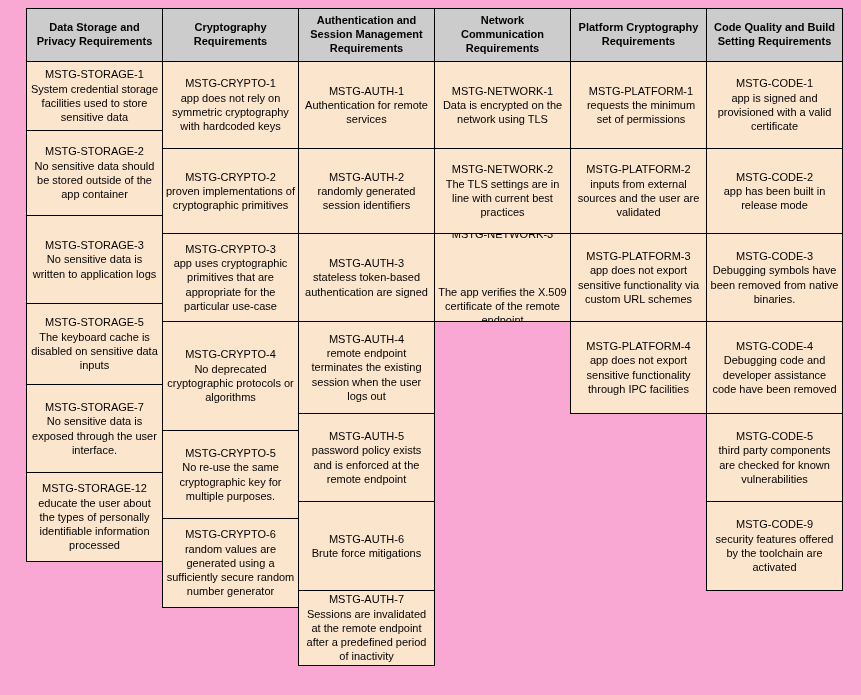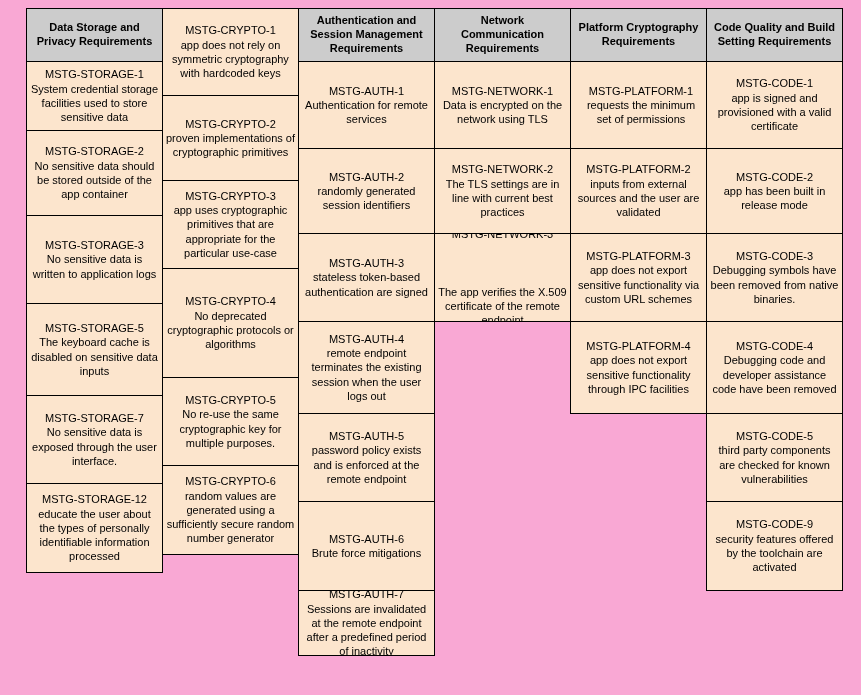--- a/index.html
+++ b/index.html
@@ -74,34 +74,35 @@
           <div class="desc">System credential storage facilities used to store sensitive data</div>
         </div>
         <div class="cell body" style="height: 86px;">
           <div class="code">MSTG-STORAGE-2</div>
           <div class="desc">No sensitive data should be stored outside of the app container</div>
         </div>
         <div class="cell body" style="height: 89px;">
           <div class="code">MSTG-STORAGE-3</div>
           <div class="desc">No sensitive data is written to application logs</div>
         </div>
-        <div class="cell body" style="height: 93px;">
+        <div class="cell body" style="height: 82px;">
           <div class="code">MSTG-STORAGE-5</div>
           <div class="desc">The keyboard cache is disabled on sensitive data inputs</div>
         </div>
         <div class="cell body" style="height: 89px;">
           <div class="code">MSTG-STORAGE-7</div>
           <div class="desc">No sensitive data is exposed through the user interface.</div>
         </div>
         <div class="cell body" style="height: 90px;">
           <div class="code">MSTG-STORAGE-12</div>
           <div class="desc">educate the user about the types of personally identifiable information processed</div>
         </div>
       </div>
     <div class="col">
+        <div class="cell header">Cryptography Requirements</div>
         <div class="cell body" style="height: 88px;">
           <div class="code">MSTG-CRYPTO-1</div>
           <div class="desc">app does not rely on symmetric cryptography with hardcoded keys</div>
         </div>
         <div class="cell body" style="height: 86px;">
           <div class="code">MSTG-CRYPTO-2</div>
           <div class="desc">proven implementations of cryptographic primitives</div>
         </div>
         <div class="cell body" style="height: 89px;">
           <div class="code">MSTG-CRYPTO-3</div>
@@ -139,21 +140,21 @@
           <div class="desc">remote endpoint terminates the existing session when the user logs out</div>
         </div>
         <div class="cell body" style="height: 89px;">
           <div class="code">MSTG-AUTH-5</div>
           <div class="desc">password policy exists and is enforced at the remote endpoint</div>
         </div>
         <div class="cell body" style="height: 90px;">
           <div class="code">MSTG-AUTH-6</div>
           <div class="desc">Brute force mitigations</div>
         </div>
-        <div class="cell body" style="height: 66px;">
+        <div class="cell body" style="height: 76px;">
           <div class="code">MSTG-AUTH-7</div>
           <div class="desc">Sessions are invalidated at the remote endpoint after a predefined period of inactivity</div>
         </div>
       </div>
     <div class="col">
         <div class="cell header">Network Communication Requirements</div>
         <div class="cell body" style="height: 88px;">
           <div class="code">MSTG-NETWORK-1</div>
           <div class="desc">Data is encrypted on the network using TLS</div>
         </div>

